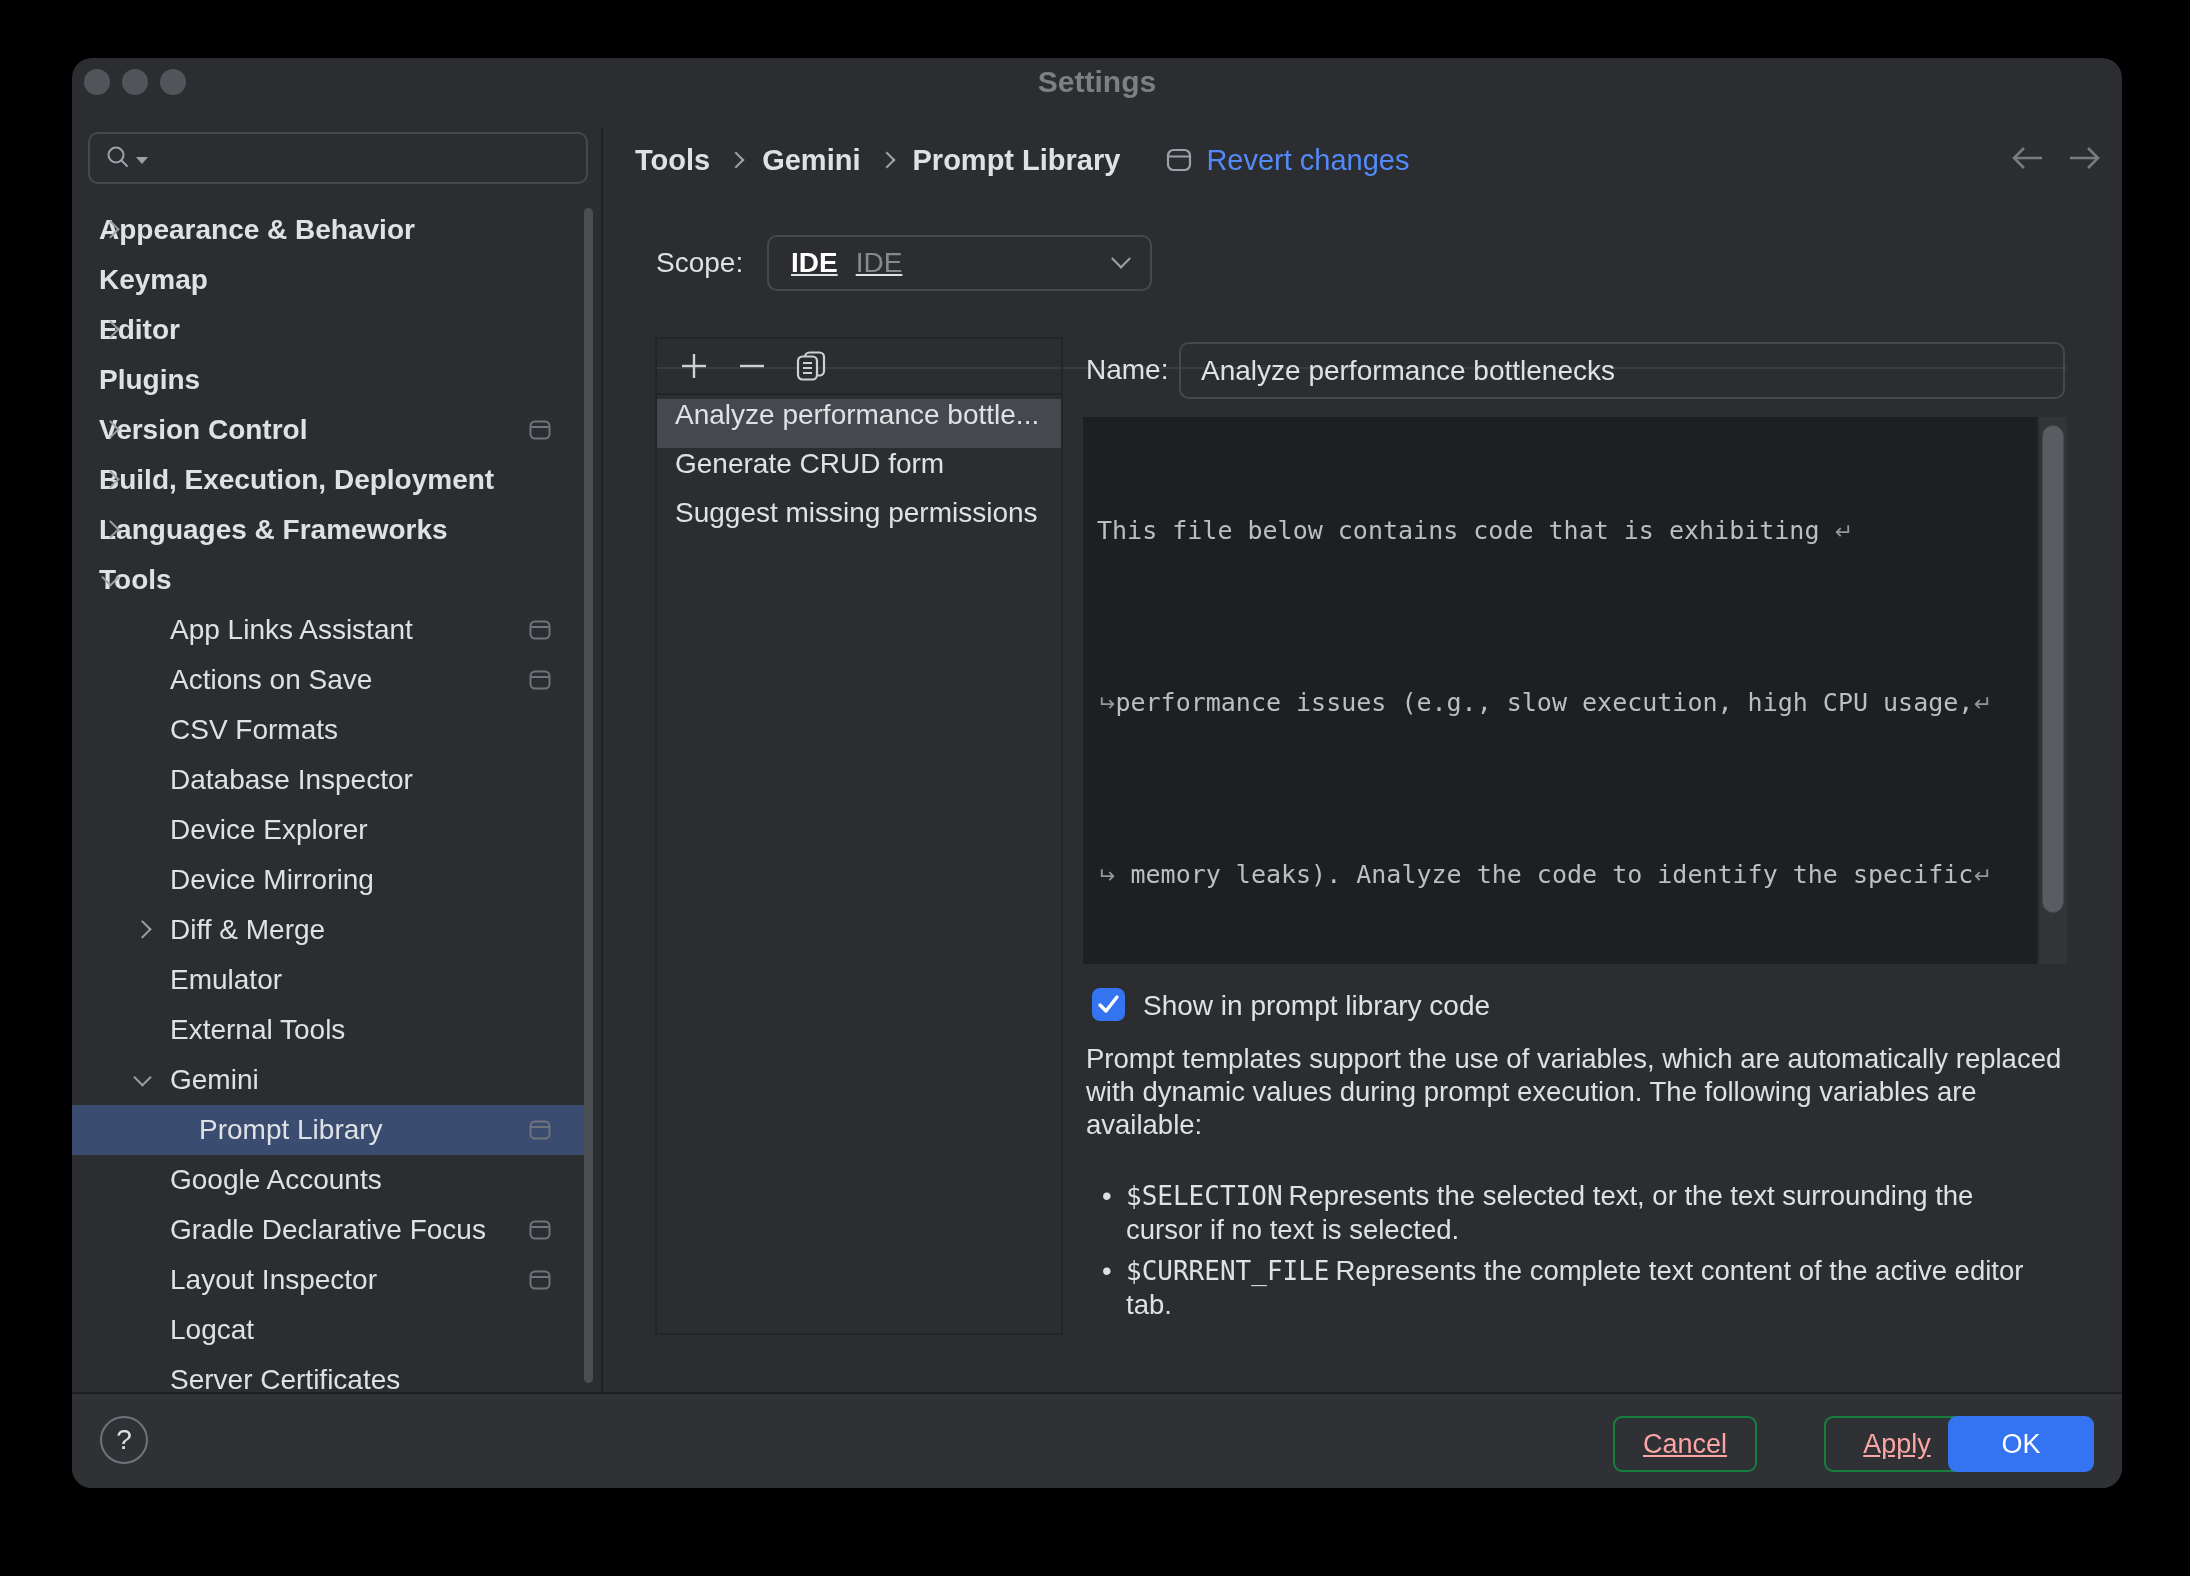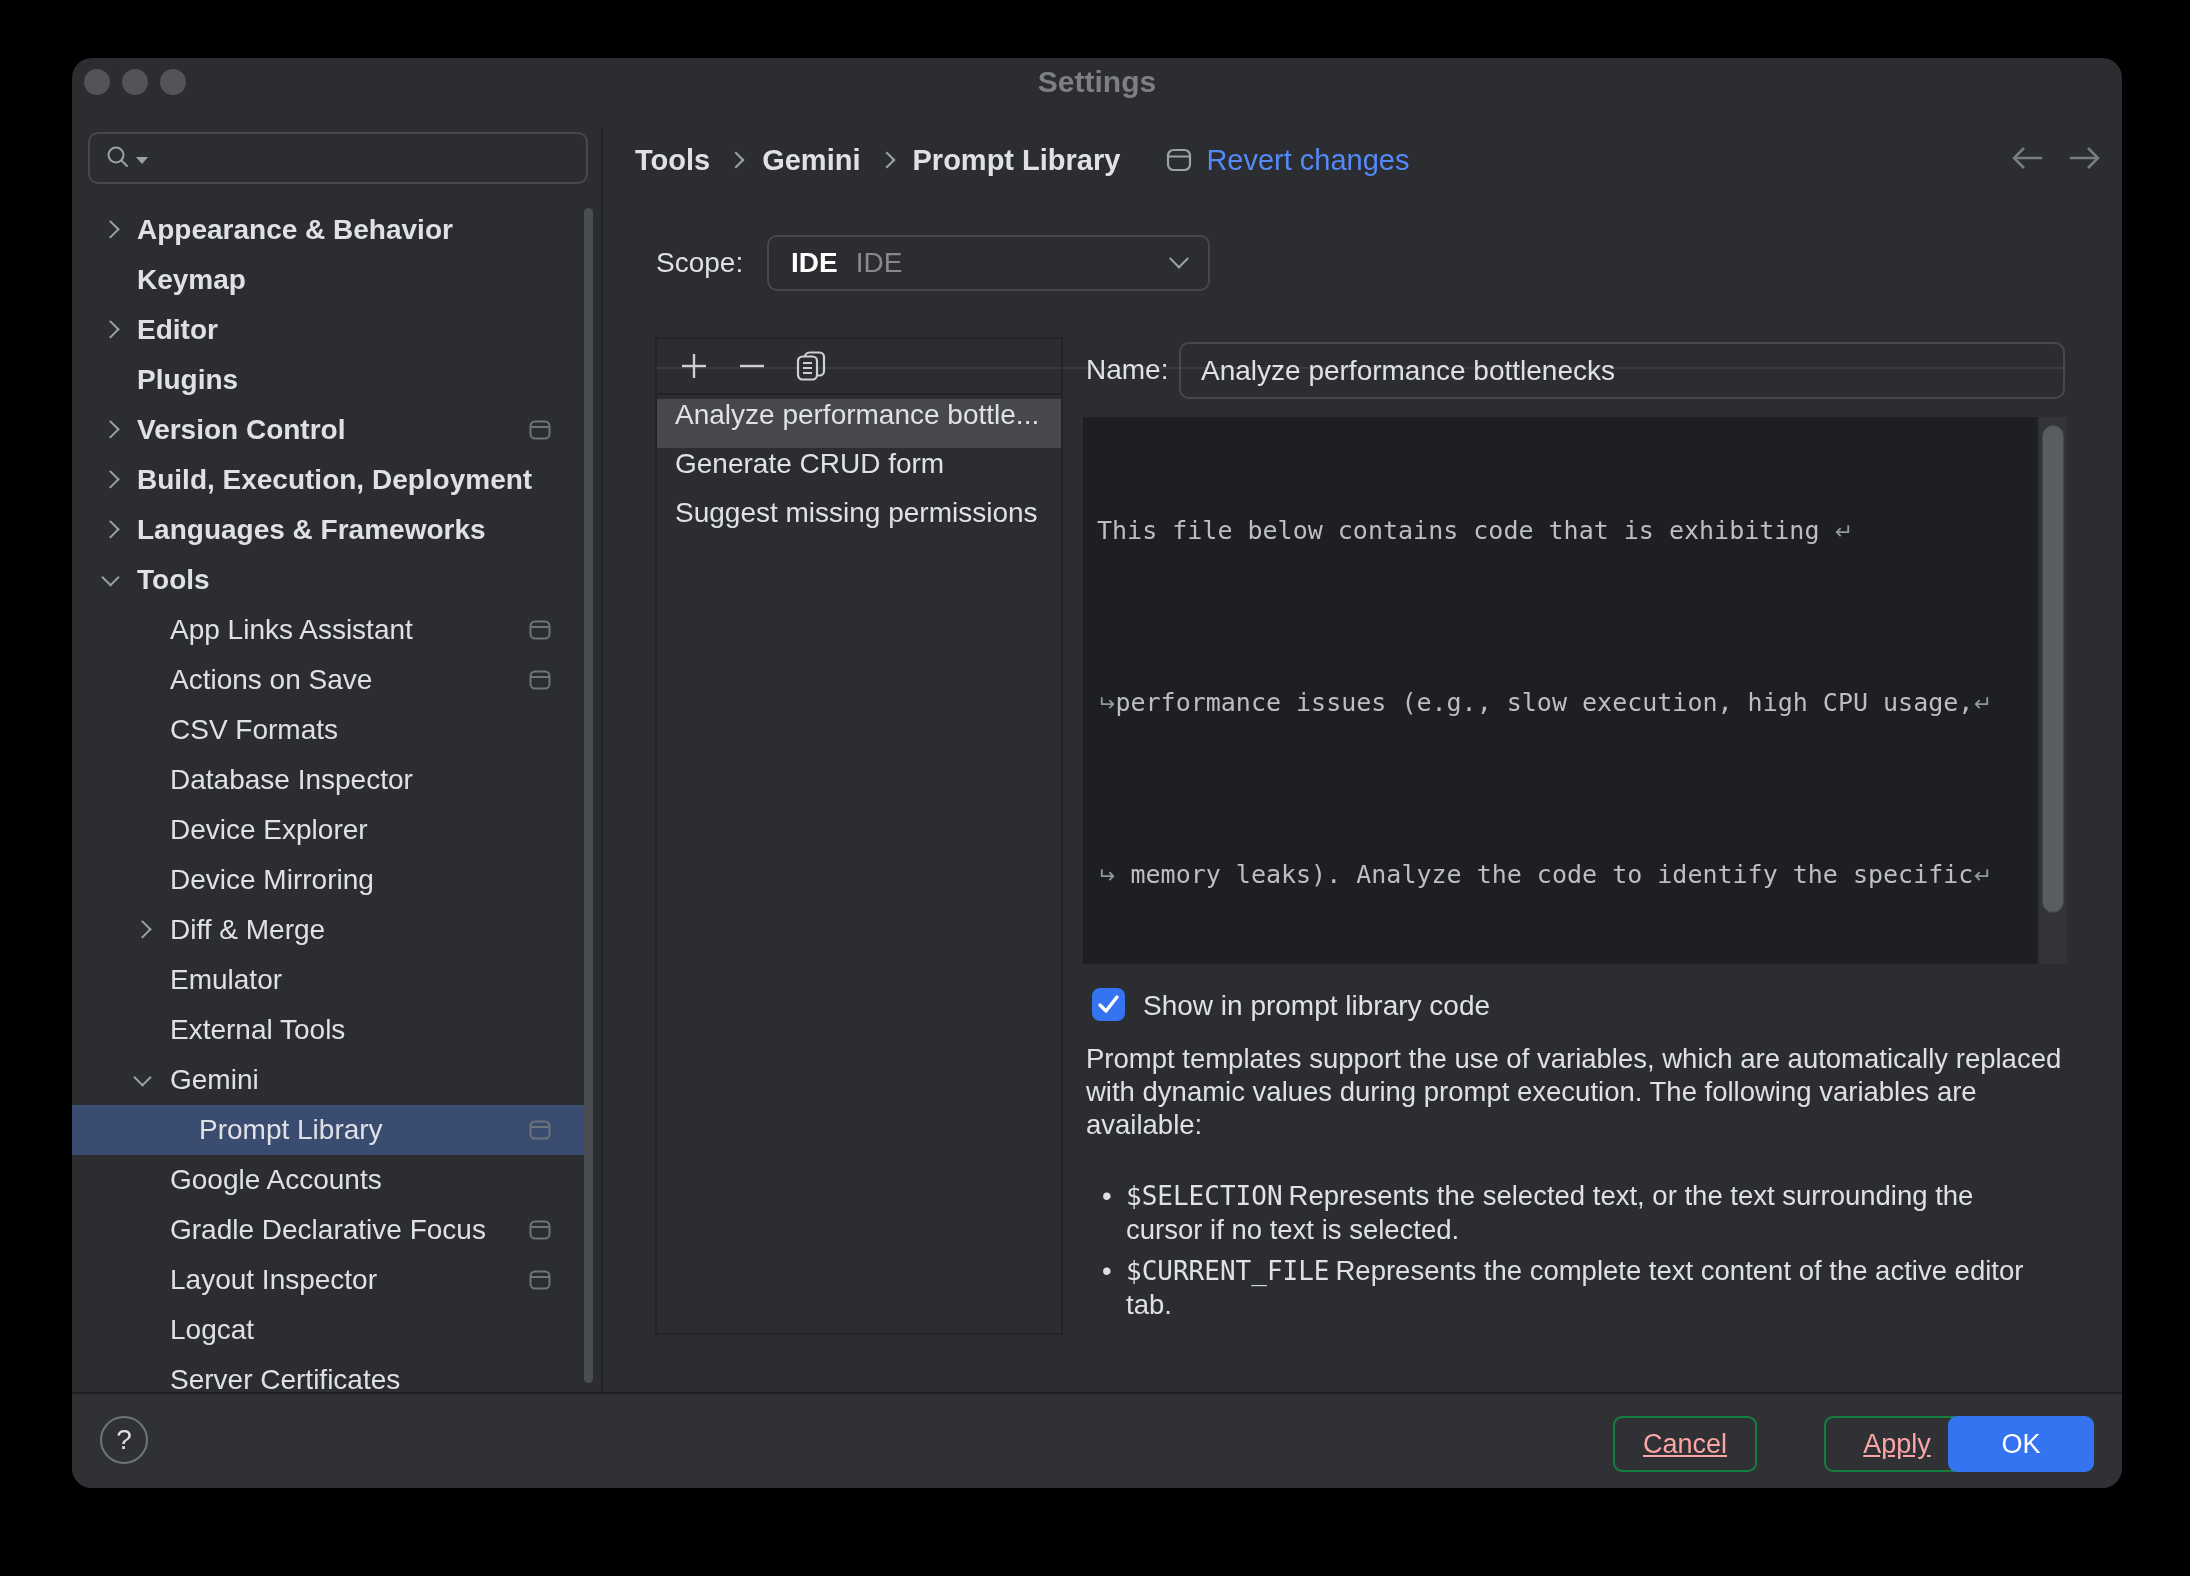--- a/index.html
+++ b/index.html
@@ -14,42 +14,42 @@
   
   .searchbox{position:absolute;left:16px;top:74px;width:500px;height:52px;box-sizing:border-box;
     border:2px solid #46484E;border-radius:10px;display:flex;align-items:center;padding-left:14px;cursor:text;}
   .searchbox .caret{width:0;height:0;border-left:6px solid transparent;border-right:6px solid transparent;
     border-top:7px solid #9DA0A8;margin-left:2px;margin-top:4px;}
   .search-input{flex:1;background:transparent;border:none;outline:none;color:#DFE1E5;font-size:26px;height:40px;}
   .tree{position:absolute;left:0;top:147px;width:513px;}
   .tree-row{position:relative;height:50px;display:flex;align-items:center;font-size:28px;color:#DFE1E5;cursor:default;}
   .tree-row.bold .tree-label{font-weight:700;}
   .tree-row.selected{background:#3A4C70;}
-  .tree-row.lvl0{padding-left:65px}.tree-row.lvl1{padding-left:98px}.tree-row.lvl2{padding-left:127px}
+  .tree-row.lvl0{padding-left:27px}.tree-row.lvl1{padding-left:98px}.tree-row.lvl2{padding-left:127px}
   .chevron{position:absolute;top:50%;width:11px;height:11px;border-right:2.5px solid #9DA0A8;
     border-bottom:2.5px solid #9DA0A8;}
   .chevron.collapsed{transform:translateY(-55%) rotate(-45deg);}
   .chevron.expanded{transform:translateY(-70%) rotate(45deg);}
   .lvl0>.chevron{left:32px}.lvl1>.chevron{left:64px}
   .mod-icon{position:absolute;right:34px;top:50%;transform:translateY(-50%);line-height:0;}
   .sidebar-scrollbar{position:absolute;left:512px;top:150px;width:9px;height:1175px;background:#4A4D52;border-radius:5px;}
   .v-divider{position:absolute;left:529px;top:70px;height:1264px;width:2px;background:#202124;}
   
   .breadcrumb{position:absolute;left:563px;top:82px;height:40px;display:flex;align-items:center;font-size:29px;}
   .crumb{font-weight:700;color:#DFE1E5;cursor:pointer;}
   .crumb-sep{width:10px;height:10px;border-right:2.5px solid #9DA0A8;border-bottom:2.5px solid #9DA0A8;
     transform:rotate(-45deg);margin:0 20px;}
   .revert-wrap{display:flex;align-items:center;margin-left:46px;}
   .revert-link{color:#548AF7;font-size:29px;margin-left:14px;cursor:pointer;}
   .nav-arrows{position:absolute;left:1934px;top:84px;display:flex;gap:16px;}
   .nav-arrows svg{cursor:pointer;}
   
   .scope-label{position:absolute;left:584px;top:188px;font-size:28px;line-height:34px;}
-  .scope-dd{position:absolute;left:695px;top:177px;width:443px;height:56px;box-sizing:border-box;
-    border:2px solid #46484E;border-radius:10px;display:flex;align-items:center;padding:0 22px;cursor:pointer;}
+  .scope-dd{position:absolute;left:695px;top:177px;width:385px;height:56px;box-sizing:border-box;
+    border:2px solid #46484E;border-radius:10px;display:flex;align-items:center;padding:0 22px;cursor:pointer;text-decoration:underline;}
   .scope-kind{font-weight:700;font-size:28px;color:#FFFFFF;}
   .scope-value{font-size:28px;color:#87898E;margin-left:18px;}
   .dd-chevron{margin-left:auto;width:12px;height:12px;border-right:2.5px solid #9DA0A8;
     border-bottom:2.5px solid #9DA0A8;transform:rotate(45deg) translate(-3px,-3px);}
   .h-sep{position:absolute;left:584px;top:309px;width:1411px;height:2px;background:#3A3C40;}
   
   .list-panel{position:absolute;left:583px;top:279px;width:408px;height:998px;box-sizing:border-box;
     border:2px solid #222427;}
   .list-toolbar{height:54px;border-bottom:2px solid #222427;display:flex;align-items:center;
     gap:28px;padding-left:22px;}

